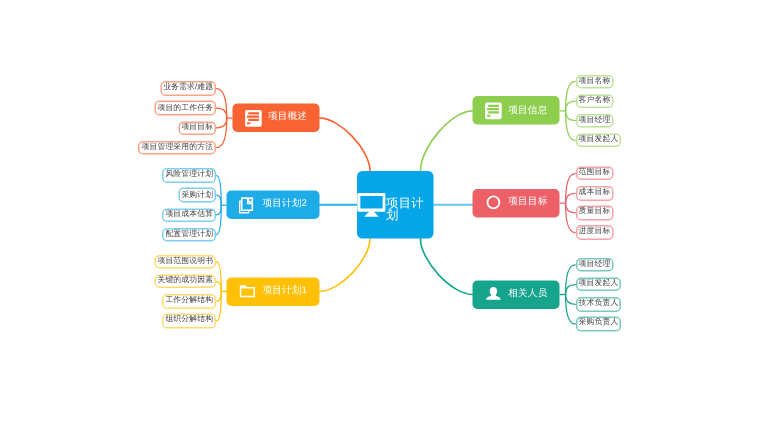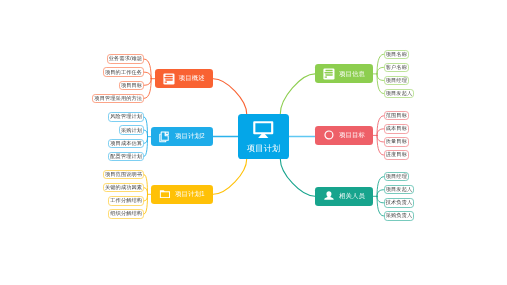--- a/index.html
+++ b/index.html
@@ -4,21 +4,21 @@
 <title>Mind Map</title>
 <style>
   html,body{margin:0;padding:0;background:#ffffff;}
   body{width:507px;height:285px;overflow:hidden;
        font-family:"Liberation Sans",sans-serif;-webkit-font-smoothing:antialiased;}
   #stage{position:relative;width:507px;height:285px;background:#fff;}
   svg#links{position:absolute;left:0;top:0;width:507px;height:285px;}
   .node{position:absolute;box-sizing:border-box;}
 
   
-  .root{display:flex;flex-direction:column;align-items:center;justify-content:flex-start;
+  .root{display:flex;flex-direction:row;align-items:center;justify-content:flex-start;
         border-radius:3.6px;padding-top:7.3px;}
   .root .rlabel{color:#ffffff;font-size:8.2px;letter-spacing:.25px;margin-right:-.25px;line-height:1;}
 
   
   .branch{display:flex;align-items:center;border-radius:3.2px;}
   .branch .bicon{flex:0 0 auto;display:flex;align-items:center;justify-content:center;}
   .branch .blabel{color:#ffffff;font-size:6.4px;line-height:1;white-space:nowrap;
                   letter-spacing:.12px;margin-right:-.12px;}
 
   

